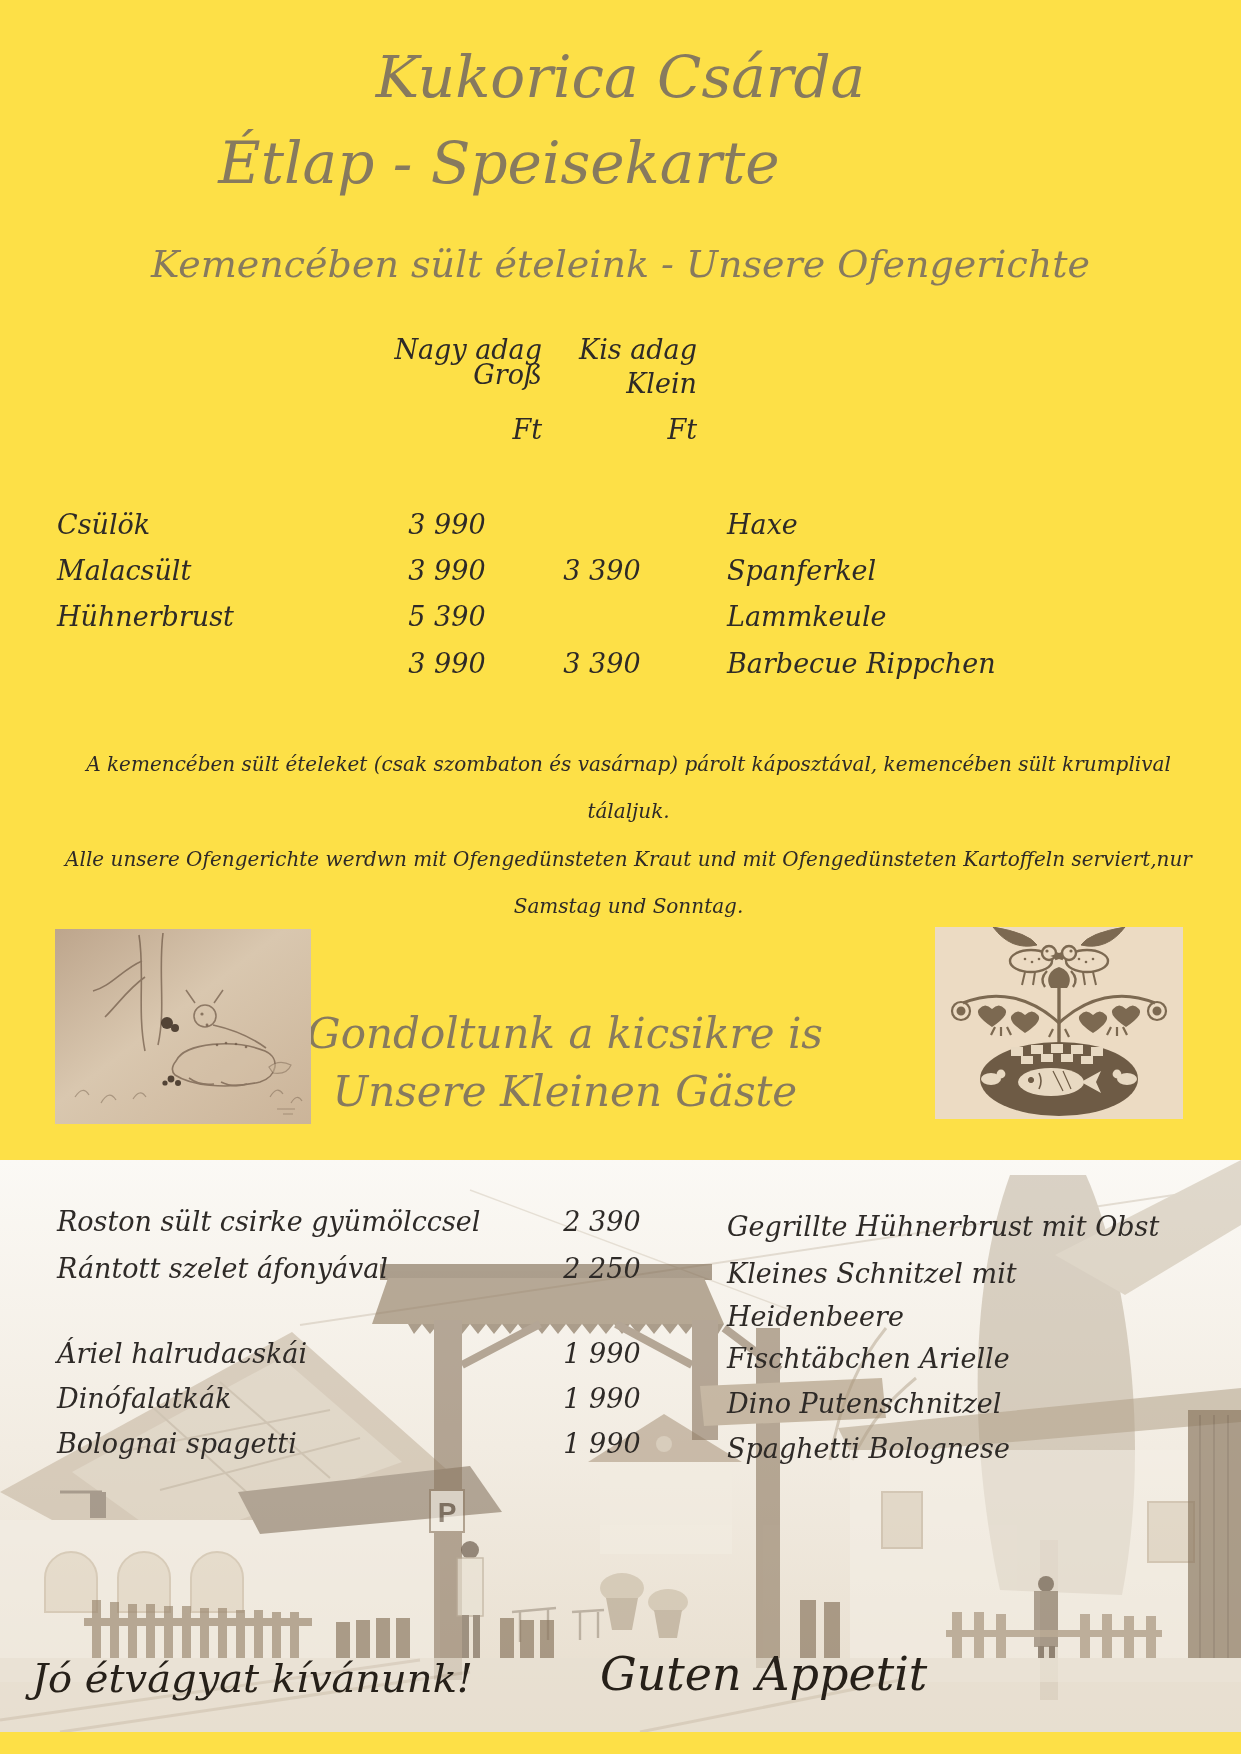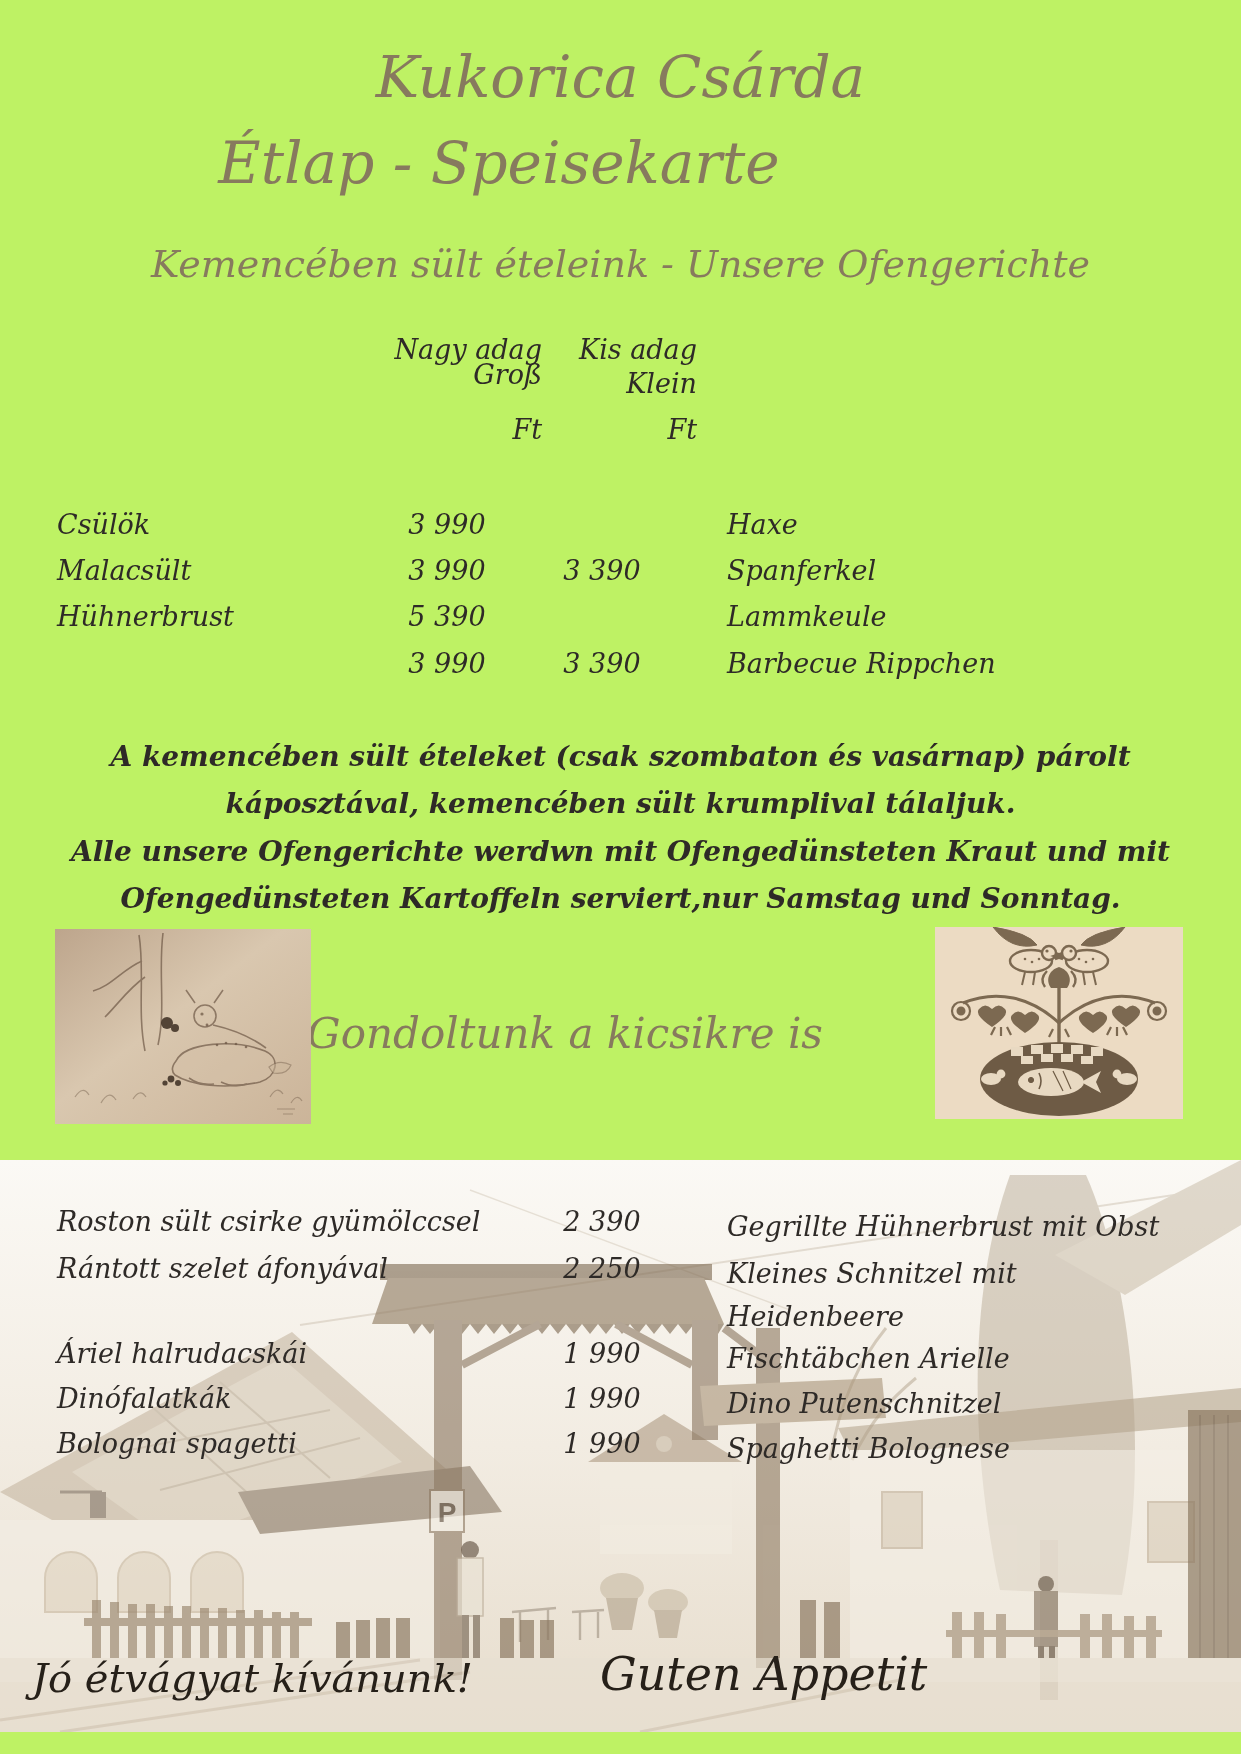--- a/index.html
+++ b/index.html
@@ -1,33 +1,33 @@
 <!DOCTYPE html>
 <html><head>
 <meta charset="utf-8">
 <style>
   html,body{margin:0;padding:0;background:#ffffff;}
-  .page{position:relative;width:1241px;height:1754px;background:#bef264;overflow:hidden;
+  .page{position:relative;width:1241px;height:1754px;background:#fde047;overflow:hidden;
         font-family:"DejaVu Serif",serif;color:#2e2a27;}
   .abs{position:absolute;}
   .script{color:#877a5e;font-style:italic;font-weight:normal;margin:0;}
   .title1{top:42px;left:0;width:1241px;text-align:center;font-size:58px;line-height:70px;}
   .title2{top:124px;left:0;width:998px;text-align:center;font-size:58px;line-height:78px;}
   .sec-head{top:238px;left:0;width:1241px;text-align:center;font-size:38px;line-height:52px;}
   .colcell{font-style:italic;font-size:27px;line-height:32px;text-align:right;width:190px;}
   .col1{left:352px;} .col2{left:507px;}
   .row{left:0;width:1241px;height:38px;font-style:italic;font-size:27px;line-height:34px;z-index:2;padding-left:20px;}
   .c-name{position:absolute;left:57px;width:290px;}
   .c-p1{position:absolute;left:352px;width:190px;text-align:center;}
   .c-p2{position:absolute;left:507px;width:190px;text-align:center;}
   .c-de{position:absolute;left:727px;width:460px;}
   .c-kp{position:absolute;left:507px;width:190px;text-align:center;}
   .c-kde{position:absolute;left:727px;width:320px;line-height:43px;}
   .note{left:50%;transform:translateX(-50%);width:1155px;text-align:center;
-        font-style:italic;font-size:28px;line-height:47px;margin:0;font-weight:bold;}
+        font-style:italic;font-size:20px;line-height:47px;margin:8px;}
   .kids-head-hu{top:1006px;left:260px;width:610px;text-align:center;font-size:42px;line-height:56px;}
   .kids-head-de{top:1064px;left:260px;width:610px;text-align:center;font-size:42px;line-height:56px;}
   .img-left{left:55px;top:929px;width:256px;height:195px;z-index:1;}
   .img-right{left:935px;top:927px;width:248px;height:192px;z-index:1;}
   .photo{left:0;top:1160px;width:1241px;height:572px;z-index:0;}
   .img-left svg,.img-right svg,.photo svg{display:block;width:100%;height:100%;}
   .foot{font-style:italic;color:#262019;z-index:3;}
   .foot-hu{left:32px;top:1652px;font-size:40px;line-height:52px;}
   .foot-de{left:600px;top:1646px;font-size:46px;line-height:56px;}
 </style>
@@ -190,20 +190,21 @@
         <g fill="#6e5b45" stroke="#6e5b45">
           <circle cx="96" cy="153" r="2.6"></circle>
           <path d="M104 146 q4 8 0 16" fill="none" stroke-width="1.6"></path>
           <path d="M118 144 l10 20 M128 144 l8 18" fill="none" stroke-width="1.2"></path>
         </g>
       </g>
     </svg>
   </div>
 
   <h3 class="abs script kids-head-hu">Gondoltunk a kicsikre is</h3>
+  <h3 class="abs script kids-head-de">Unsere Kleinen Gäste</h3>
 
   <div class="abs photo">
     <svg viewBox="0 0 1241 572" preserveAspectRatio="none">
       <defs>
         <linearGradient id="ph" x1="0" y1="0" x2="0" y2="1">
           <stop offset="0" stop-color="#fbf9f5"></stop>
             <stop offset="0.5" stop-color="#f2ece2"></stop>
             <stop offset="1" stop-color="#e7ddcd"></stop>
         </linearGradient>
       </defs>

